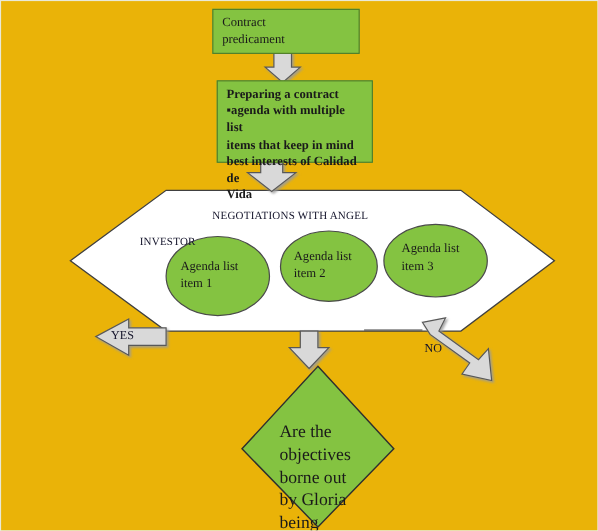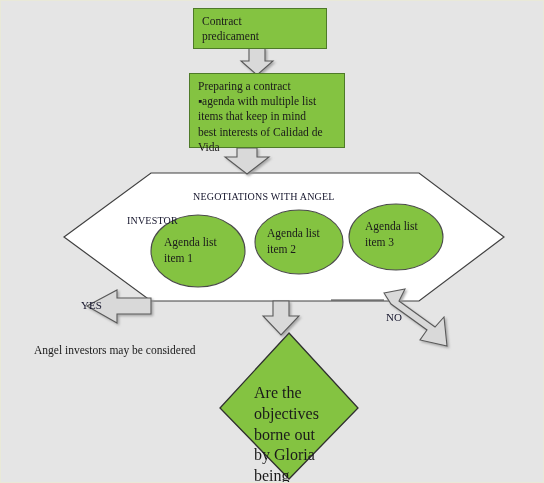--- a/index.html
+++ b/index.html
@@ -4,21 +4,21 @@
 <style>
   html, body {
     margin: 0;
     padding: 0;
     background: #ffffff;
   }
   #canvas {
     position: relative;
     width: 544px;
     height: 483px;
-    background: #e5e5e5;
+    background: #eab308;
     border: 1px solid #e9e9d8;
     box-sizing: border-box;
     overflow: hidden;
     font-family: "Liberation Serif", "DejaVu Serif", serif;
   }
   .svg-layer {
     position: absolute;
     left: 0;
     top: 0;
     width: 544px;
@@ -108,42 +108,41 @@
 
     <line x1="150" y1="299" x2="150" y2="299" stroke="#404040" stroke-width="1"></line>
     <line x1="330" y1="299" x2="383" y2="299" stroke="#404040" stroke-width="1"></line>
   </svg>
 
   <div class="node box" style="left:192px; top:7px; width:134px; height:41px;">
     <span class="box-label">Contract
 predicament</span>
   </div>
 
-  <div class="node box" style="left:188px; top:72px; width:156px; height:75px;">
+  <div class="node box" style="left:196px; top:72px; width:142px; height:75px;font-weight:bold;">
     <span class="box-label">Preparing a contract
 ▪agenda with multiple  list
 items that keep in mind
 best interests of Calidad  de
 Vida</span>
   </div>
 
   <div class="hex-title" style="left:192px; top:190px;">NEGOTIATIONS WITH ANGEL</div>
   <div class="hex-title" style="left:126px; top:214px;">INVESTOR</div>
 
   <div class="ellipse-label" style="left:163px; top:234px; width:80px;">Agenda list
 item 1</div>
   <div class="ellipse-label" style="left:266px; top:225px; width:78px;">Agenda list
 item 2</div>
   <div class="ellipse-label" style="left:364px; top:218px; width:80px;">Agenda list
 item 3</div>
 
-  <div class="arrow-label" style="left:80px; top:298px;">YES</div>
+  <div class="arrow-label" style="left:100px; top:298px;">YES</div>
   <div class="arrow-label" style="left:385px; top:310px;text-align:center;">NO</div>
 
-  <div class="free-text" style="left:33px; top:343px;">Angel investors may be considered</div>
 
   <div class="diamond-label" style="left:253px; top:366px; width:70px;">Are the
 objectives
 borne out
 by Gloria
 being met?</div>
 
 
 </div>
 

